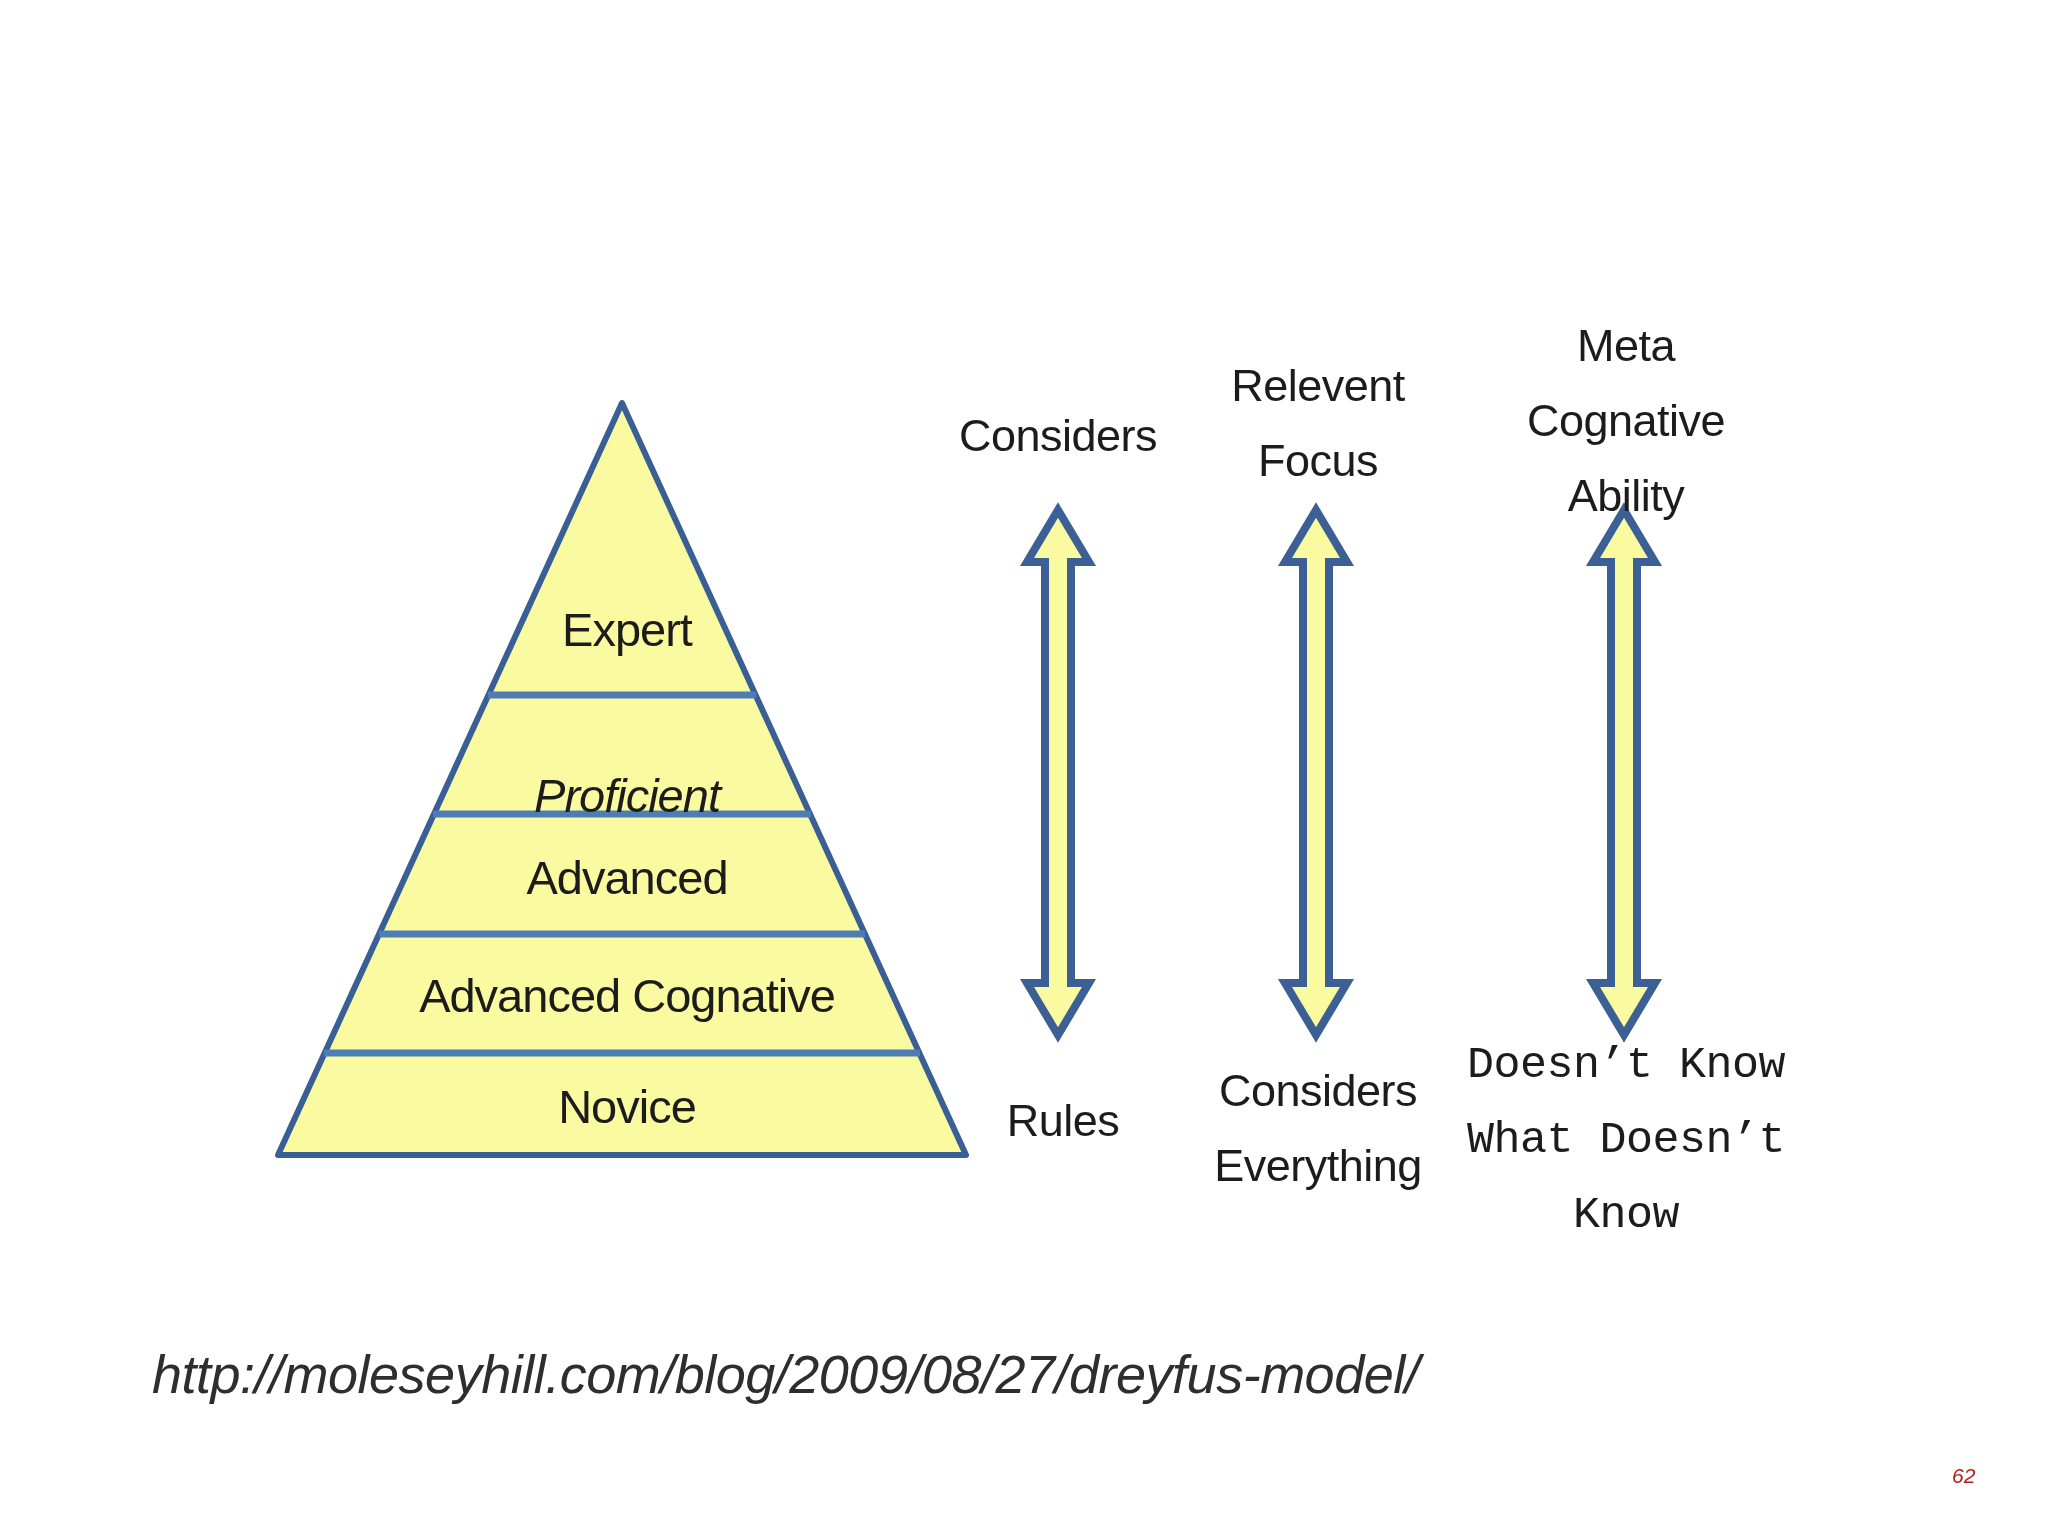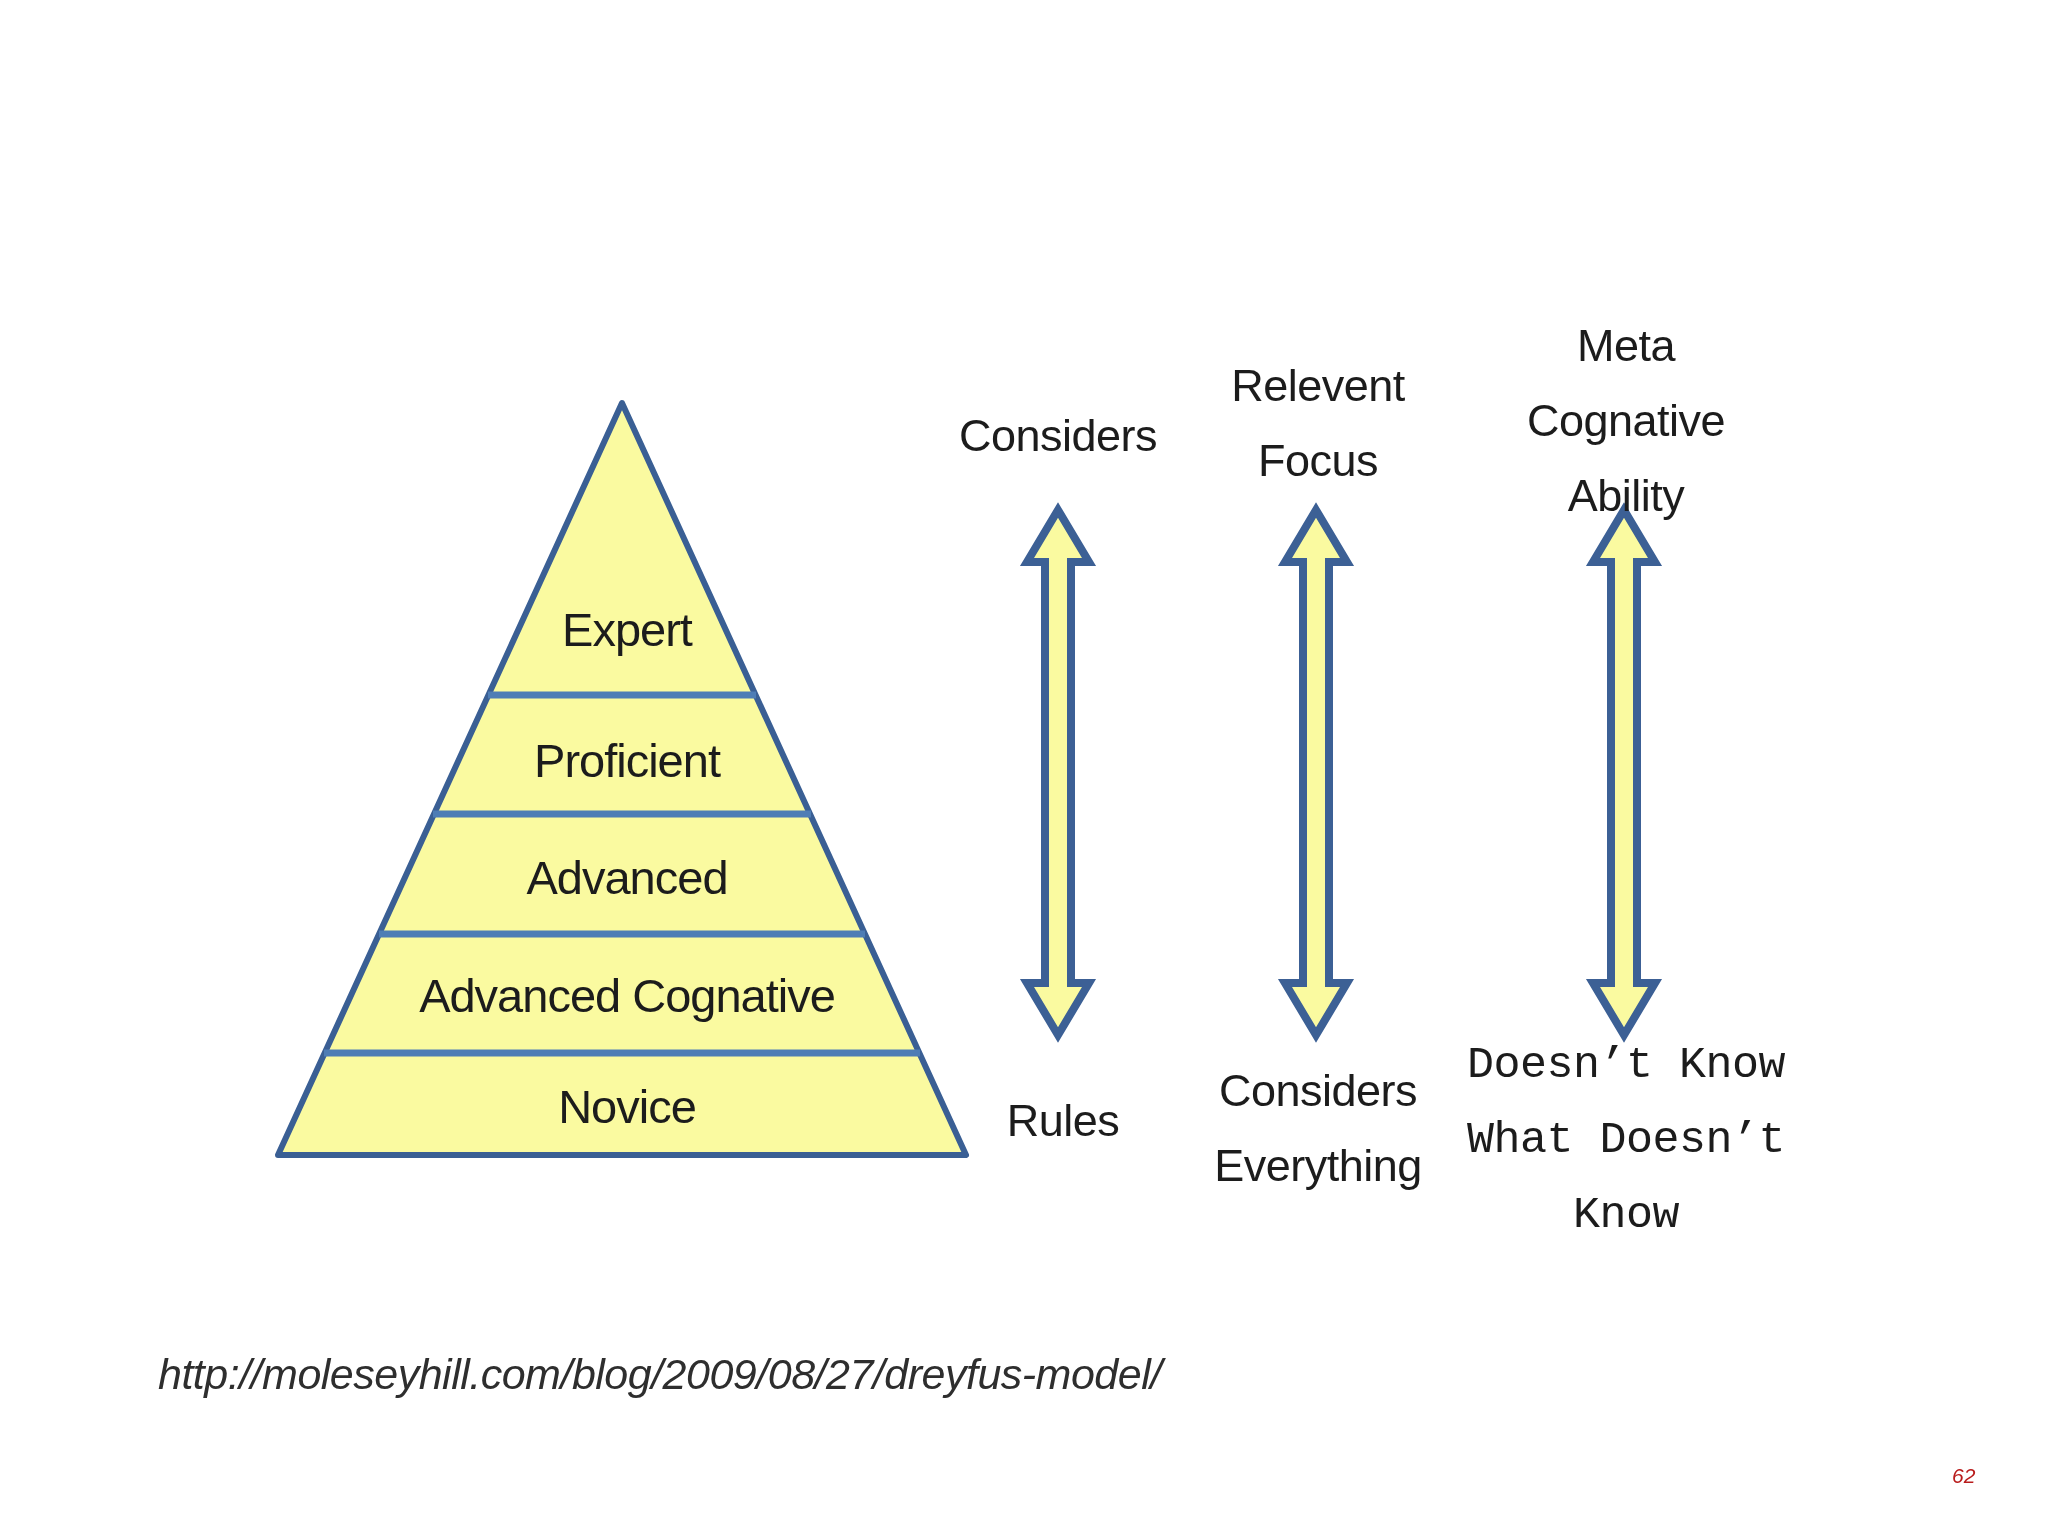--- a/index.html
+++ b/index.html
@@ -40,28 +40,27 @@
     line-height: 75px;
     text-align: center;
     white-space: pre-line;
     color: #1c1c1c;
     letter-spacing: -0.5px;
   }
   .source-url {
     position: absolute;
     left: 152px;
     top: 1348px;
-    font-size: 43px;
+    font-size: 54px;
     line-height: 52px;
     font-style: italic;
     font-weight: 300;
     color: #2e2e2e;
     letter-spacing: -0.5px;
     white-space: nowrap;
-    margin-left: 6px;
   }
   .page-number {
     position: absolute;
     left: 1952px;
     top: 1464px;
     font-size: 21px;
     font-style: italic;
     color: #b91c1c;
   }
 </style>
@@ -78,21 +77,21 @@
     <line x1="433" y1="814" x2="811" y2="814" stroke="#4E7DB5" stroke-width="7"></line>
     <line x1="379" y1="934" x2="865" y2="934" stroke="#4E7DB5" stroke-width="7"></line>
     <line x1="324" y1="1053" x2="920" y2="1053" stroke="#4E7DB5" stroke-width="7"></line>
 
     <path d="M1058 510 L1089 562 L1071 562 L1071 983 L1089 983 L1058 1035 L1027 983 L1045 983 L1045 562 L1027 562 Z" fill="#FAFAA0" stroke="#3C6095" stroke-width="8" stroke-linejoin="miter"></path>
     <path d="M1316 510 L1347 562 L1329 562 L1329 983 L1347 983 L1316 1035 L1285 983 L1303 983 L1303 562 L1285 562 Z" fill="#FAFAA0" stroke="#3C6095" stroke-width="8" stroke-linejoin="miter"></path>
     <path d="M1624 510 L1655 562 L1637 562 L1637 983 L1655 983 L1624 1035 L1593 983 L1611 983 L1611 562 L1593 562 Z" fill="#FAFAA0" stroke="#3C6095" stroke-width="8" stroke-linejoin="miter"></path>
   </svg>
 
   <div class="pyr-label" style="left:627px; top:630px;">Expert</div>
-  <div class="pyr-label" style="left:627px; top:761px;">Proficient</div>
+  <div class="pyr-label" style="left:627px; top:796px;font-style:italic;">Proficient</div>
   <div class="pyr-label" style="left:627px; top:878px;">Advanced</div>
   <div class="pyr-label" style="left:627px; top:996px;">Advanced Cognative</div>
   <div class="pyr-label" style="left:627px; top:1107px;">Novice</div>
 
   <div class="axis-label" style="left:1058px; top:398px;">Considers</div>
   <div class="axis-label" style="left:1318px; top:348px;">Relevent
 Focus</div>
   <div class="axis-label" style="left:1626px; top:308px;">Meta
 Cognative
 Ability</div>

